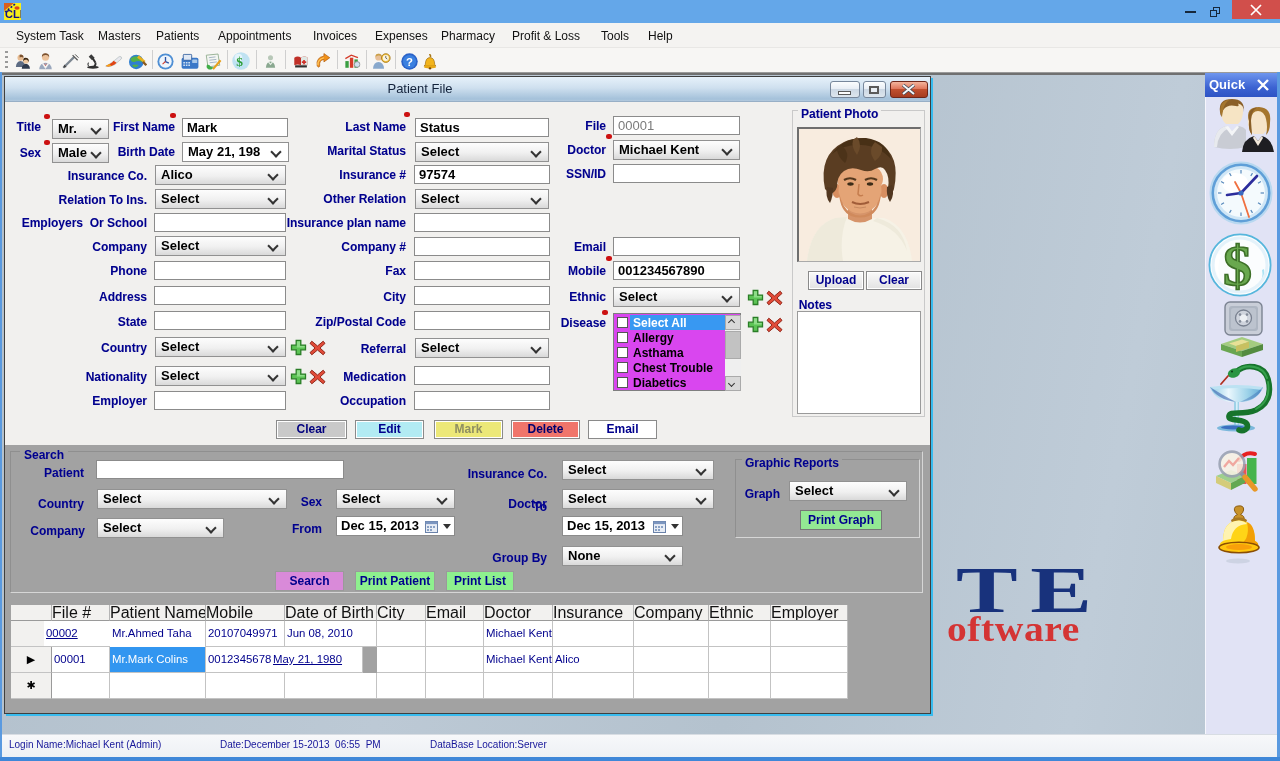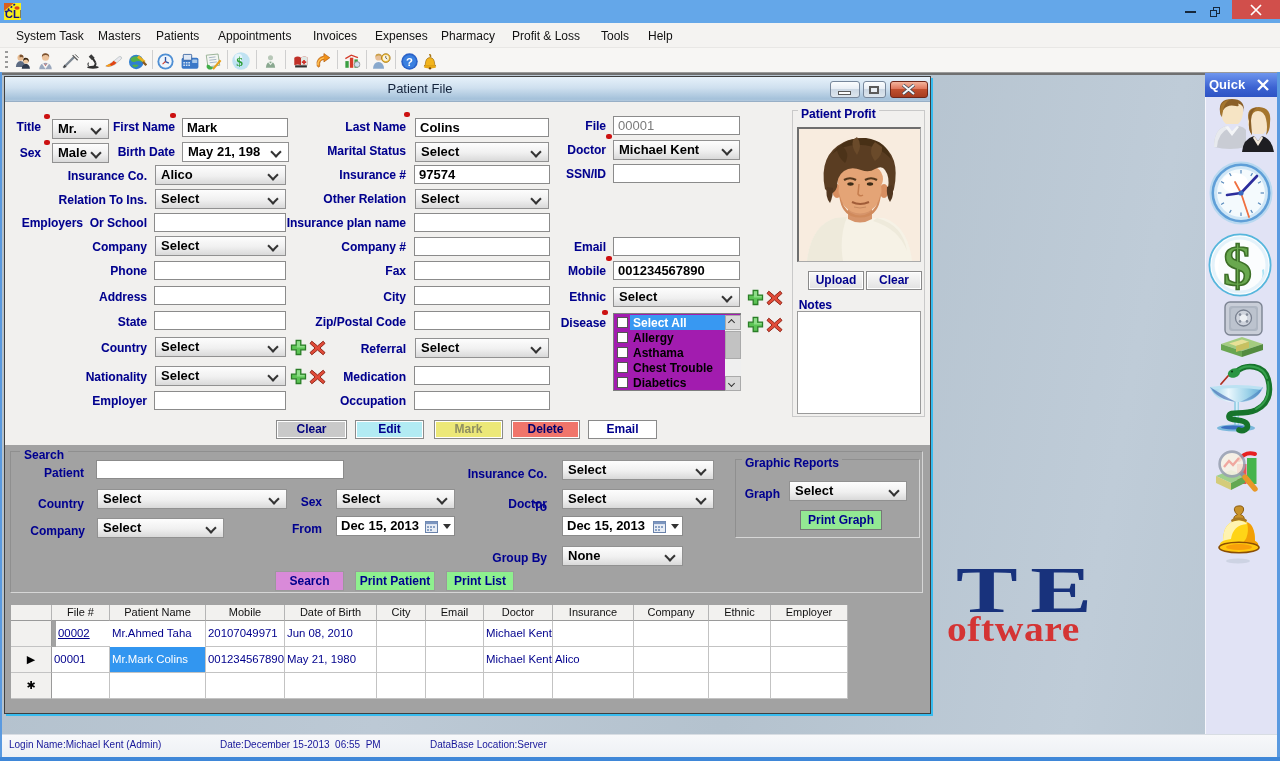--- a/index.html
+++ b/index.html
@@ -36,21 +36,21 @@
 .cb{position:absolute;background:linear-gradient(#fdfdfd,#f0f0f0 55%,#d9d9d9);border:1px solid #919191;font-size:13px;font-weight:700;color:#000;line-height:18px;padding:0 5px;white-space:nowrap}
 .cb:after{content:"";position:absolute;right:8px;top:5px;width:6px;height:6px;border-right:2px solid #333;border-bottom:2px solid #333;transform:rotate(45deg)}
 .dot{position:absolute;width:6px;height:5px;background:#cc1111;border-radius:40%}
 .btn{position:absolute;border:1px solid #8a8a8a;font-size:12px;font-weight:700;color:#00008d;text-align:center;box-shadow:inset 0 0 0 1px #fff}
 
 #grayzone{left:5px;top:445px;width:925px;height:268px;background:#a2a2a2}
 .gbox{position:absolute;border:1px solid #8b8b8b;border-right-color:#cfcfcf;border-bottom-color:#cfcfcf}
 .gbox2{position:absolute;border:1px solid #c9c9c9}
 
 .tc{position:absolute;background:#fff;border-right:1px solid #c3c3c3;border-bottom:1px solid #c3c3c3;font-size:11.4px;color:#00008c;line-height:25px;padding:0 2px;white-space:nowrap;overflow:hidden}
-.th{position:absolute;background:#f2f1ef;border-right:1px solid #b5b5b5;border-bottom:1px solid #9a9a9a;font-size:11px;color:#111;line-height:15px;text-align:center;white-space:nowrap;overflow:hidden}
+.th{position:absolute;background:#f2f1ef;border-right:1px solid #b5b5b5;border-bottom:1px solid #9a9a9a;font-size:16px;color:#111;line-height:15px;white-space:nowrap;overflow:hidden}
 
 #quick{left:1205px;top:73px;width:72px;height:662px;background:#e1e3f5;border-left:1px solid #f6f6fc}
 #qtitle{left:1205px;top:73px;width:72px;height:24px;background:linear-gradient(#6f96ee,#3c63d2 60%,#2e53c4);color:#fff;font-weight:700;font-size:13px;line-height:24px;padding-left:4px}
 
 #status{left:0;top:734px;width:1280px;height:24px;background:linear-gradient(#f7f8fa,#edf0f4);border-top:1px solid #d8dde3}
 .st{position:absolute;top:739px;font-size:10px;color:#16169a}
 </style></head>
 <body>
 <div id="app">
   <div class="ab" id="tbar"></div>
@@ -263,21 +263,21 @@
 <div class="lb" style="right:874px;top:168px">Insurance #</div>
 <div class="lb" style="right:874px;top:192px">Other Relation</div>
 <div class="lb" style="right:874px;top:216px">Insurance plan name</div>
 <div class="lb" style="right:874px;top:240px">Company #</div>
 <div class="lb" style="right:874px;top:264px">Fax</div>
 <div class="lb" style="right:874px;top:290px">City</div>
 <div class="lb" style="right:874px;top:315px">Zip/Postal Code</div>
 <div class="lb" style="right:874px;top:342px">Referral</div>
 <div class="lb" style="right:874px;top:370px">Medication</div>
 <div class="lb" style="right:874px;top:394px">Occupation</div>
-<div class="in" style="left:415px;top:118px;width:134px;height:19px;">Colins</div>
+<div class="in" style="left:415px;top:118px;width:134px;height:19px;">Status</div>
 <div class="cb" style="left:415px;top:142px;width:134px;height:20px">Select</div>
 <div class="in" style="left:414px;top:165px;width:136px;height:19px;">97574</div>
 <div class="cb" style="left:415px;top:189px;width:134px;height:20px">Select</div>
 <div class="in" style="left:414px;top:213px;width:136px;height:19px;"></div>
 <div class="in" style="left:414px;top:237px;width:136px;height:19px;"></div>
 <div class="in" style="left:414px;top:261px;width:136px;height:19px;"></div>
 <div class="in" style="left:414px;top:286px;width:136px;height:19px;"></div>
 <div class="in" style="left:414px;top:311px;width:136px;height:19px;"></div>
 <div class="cb" style="left:415px;top:338px;width:134px;height:20px">Select</div>
 <div class="in" style="left:414px;top:366px;width:136px;height:19px;"></div>
@@ -302,21 +302,21 @@
 <svg class="ab" style="left:766px;top:290px" width="17" height="16" viewBox="0 0 17 16">
       <path d="M2.8 1.2 8.5 6 14.2 1.2 16 3.4 11 8 16 12.6 14.2 14.8 8.5 10 2.8 14.8 1 12.6 6 8 1 3.4z" fill="#e14b38" stroke="#93291c" stroke-width="1"></path>
     </svg>
 <svg class="ab" style="left:747px;top:316px" width="17" height="17" viewBox="0 0 17 17">
       <path d="M6.2 1.5h4.6v4.7h4.7v4.6h-4.7v4.7H6.2v-4.7H1.5V6.2h4.7z" fill="#5cc455" stroke="#2a7d26" stroke-width="1.3"></path>
       <path d="M6.9 2.3h3.1v4.7h4.7v1.5H6.9z" fill="#8ddd87" stroke="none"></path>
     </svg>
 <svg class="ab" style="left:766px;top:317px" width="17" height="16" viewBox="0 0 17 16">
       <path d="M2.8 1.2 8.5 6 14.2 1.2 16 3.4 11 8 16 12.6 14.2 14.8 8.5 10 2.8 14.8 1 12.6 6 8 1 3.4z" fill="#e14b38" stroke="#93291c" stroke-width="1"></path>
     </svg>
-<div class="ab" style="left:613px;top:313px;width:128px;height:78px;background:#a21caf;border:1px solid #7f7f7f">
+<div class="ab" style="left:613px;top:313px;width:128px;height:78px;background:#d946ef;border:1px solid #7f7f7f">
 <div class="ab" style="left:16px;top:1px;width:95px;height:15px;background:#3898f2"></div>
 <div class="ab" style="left:3px;top:3px;width:11px;height:11px;background:#fff;border:1px solid #555"></div>
 <div class="ab" style="left:19px;top:2px;font-size:12px;font-weight:700;color:#fff">Select All</div>
 <div class="ab" style="left:3px;top:18px;width:11px;height:11px;background:#fff;border:1px solid #555"></div>
 <div class="ab" style="left:19px;top:17px;font-size:12px;font-weight:700;color:#000">Allergy</div>
 <div class="ab" style="left:3px;top:33px;width:11px;height:11px;background:#fff;border:1px solid #555"></div>
 <div class="ab" style="left:19px;top:32px;font-size:12px;font-weight:700;color:#000">Asthama</div>
 <div class="ab" style="left:3px;top:48px;width:11px;height:11px;background:#fff;border:1px solid #555"></div>
 <div class="ab" style="left:19px;top:47px;font-size:12px;font-weight:700;color:#000">Chest Trouble</div>
 <div class="ab" style="left:3px;top:63px;width:11px;height:11px;background:#fff;border:1px solid #555"></div>
@@ -330,21 +330,21 @@
 </div>
     </div>
 <div class="dot" style="left:44px;top:114px"></div>
 <div class="dot" style="left:44px;top:140px"></div>
 <div class="dot" style="left:170px;top:113px"></div>
 <div class="dot" style="left:404px;top:112px"></div>
 <div class="dot" style="left:606px;top:134px"></div>
 <div class="dot" style="left:606px;top:256px"></div>
 <div class="dot" style="left:602px;top:310px"></div>
 <div class="gbox2 ab" style="left:792px;top:110px;width:133px;height:307px"></div>
-<div class="ab" style="left:798px;top:104px;background:#f1f0ee;padding:0 3px"><span class="lb" style="position:static">Patient Profit</span></div>
+<div class="ab" style="left:798px;top:104px;background:#f1f0ee;padding:0 3px"><span class="lb" style="position:static">Patient Photo</span></div>
 <div class="ab" style="left:797px;top:127px;width:124px;height:135px;border-top:2px solid #6e6e6e;border-left:2px solid #6e6e6e;border-right:1px solid #aaa;border-bottom:1px solid #aaa;background:#f8ecdf">
 <svg width="121" height="132" viewBox="0 0 121 132">
 <rect x="0" y="0" width="121" height="132" fill="#f8ecdf"></rect>
 <path d="M8 132 Q12 97 36 89 L85 89 Q109 97 113 132 Z" fill="#f6f2e6"></path>
 <path d="M8 132 Q12 97 36 89 L48 88 Q40 108 44 132 Z" fill="#eeeadb"></path>
 <path d="M78 89 Q104 96 108 122 Q100 100 74 92 Z" fill="#eeeadb"></path>
 <path d="M49 68 L73 68 L73 90 Q61 97 49 90 Z" fill="#d6946a"></path>
 <path d="M49 74 Q61 84 73 74 L73 70 L49 70 Z" fill="#c47f56"></path>
 <ellipse cx="38" cy="62" rx="4.5" ry="7" fill="#d88e60"></ellipse>
 <ellipse cx="85" cy="62" rx="4.5" ry="7" fill="#d88e60"></ellipse>
@@ -422,36 +422,36 @@
 <div class="th" style="left:206px;top:605px;width:79px;height:16px">Mobile</div>
 <div class="th" style="left:285px;top:605px;width:92px;height:16px">Date of Birth</div>
 <div class="th" style="left:377px;top:605px;width:49px;height:16px">City</div>
 <div class="th" style="left:426px;top:605px;width:58px;height:16px">Email</div>
 <div class="th" style="left:484px;top:605px;width:69px;height:16px">Doctor</div>
 <div class="th" style="left:553px;top:605px;width:81px;height:16px">Insurance</div>
 <div class="th" style="left:634px;top:605px;width:75px;height:16px">Company</div>
 <div class="th" style="left:709px;top:605px;width:62px;height:16px">Ethnic</div>
 <div class="th" style="left:771px;top:605px;width:77px;height:16px">Employer</div>
 <div class="tc" style="left:11px;top:621px;width:41px;height:26px;background:#f2f1ef;border-right:1px solid #9a9a9a;color:#000;text-align:center;font-size:11px;"></div>
-<div class="tc" style="left:56px;top:621px;width:68px;height:26px;text-decoration:underline;">00002</div>
+<div class="tc" style="left:44px;top:621px;width:68px;height:26px;text-decoration:underline;">00002</div>
 <div class="tc" style="left:110px;top:621px;width:96px;height:40px;">Mr.Ahmed Taha</div>
 <div class="tc" style="left:206px;top:621px;width:79px;height:26px;">20107049971</div>
 <div class="tc" style="left:285px;top:621px;width:92px;height:26px;">Jun 08, 2010</div>
 <div class="tc" style="left:377px;top:621px;width:49px;height:26px;"></div>
 <div class="tc" style="left:426px;top:621px;width:58px;height:26px;"></div>
 <div class="tc" style="left:484px;top:621px;width:69px;height:26px;">Michael Kent</div>
 <div class="tc" style="left:553px;top:621px;width:81px;height:26px;"></div>
 <div class="tc" style="left:634px;top:621px;width:75px;height:26px;"></div>
 <div class="tc" style="left:709px;top:621px;width:62px;height:26px;"></div>
 <div class="tc" style="left:771px;top:621px;width:77px;height:26px;"></div>
 <div class="tc" style="left:11px;top:647px;width:41px;height:26px;background:#f2f1ef;border-right:1px solid #9a9a9a;color:#000;text-align:center;font-size:11px;">▶</div>
 <div class="tc" style="left:52px;top:647px;width:58px;height:26px;">00001</div>
 <div class="tc" style="left:110px;top:647px;width:96px;height:26px;background:#3296f0;color:#fff;">Mr.Mark Colins</div>
 <div class="tc" style="left:206px;top:647px;width:79px;height:26px;">001234567890</div>
-<div class="tc" style="left:285px;top:647px;width:92px;height:26px;">May 21, 1980</div>
+<div class="tc" style="left:271px;top:647px;width:92px;height:26px;text-decoration:underline;">May 21, 1980</div>
 <div class="tc" style="left:377px;top:647px;width:49px;height:26px;"></div>
 <div class="tc" style="left:426px;top:647px;width:58px;height:26px;"></div>
 <div class="tc" style="left:484px;top:647px;width:69px;height:26px;">Michael Kent</div>
 <div class="tc" style="left:553px;top:647px;width:81px;height:26px;">Alico</div>
 <div class="tc" style="left:634px;top:647px;width:75px;height:26px;"></div>
 <div class="tc" style="left:709px;top:647px;width:62px;height:26px;"></div>
 <div class="tc" style="left:771px;top:647px;width:77px;height:26px;"></div>
 <div class="tc" style="left:11px;top:673px;width:41px;height:26px;background:#f2f1ef;border-right:1px solid #9a9a9a;color:#000;text-align:center;font-size:11px;">✱</div>
 <div class="tc" style="left:52px;top:673px;width:58px;height:26px;"></div>
 <div class="tc" style="left:110px;top:673px;width:96px;height:26px;"></div>

